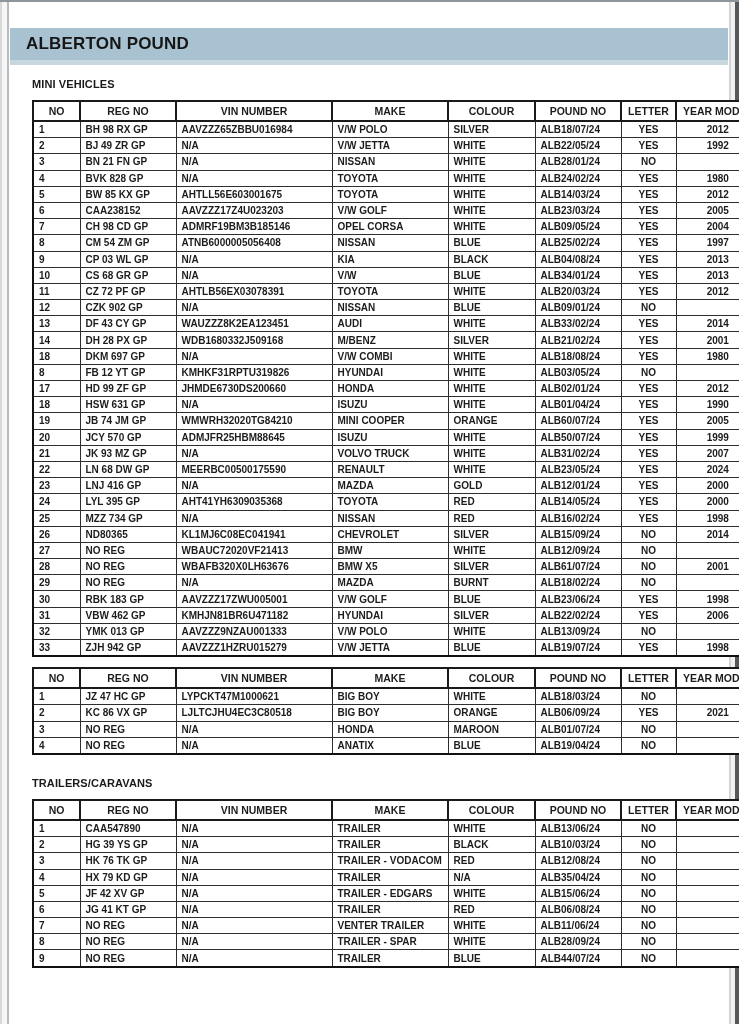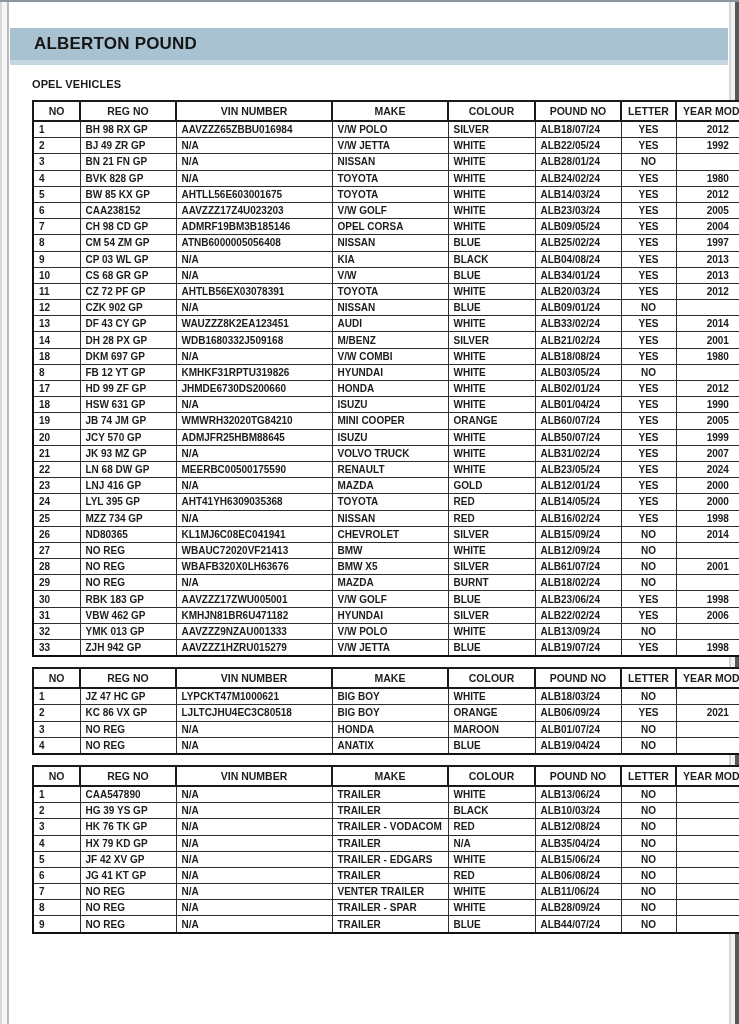--- a/index.html
+++ b/index.html
@@ -24,21 +24,21 @@
 
   .title-bar {
     margin-top: 26px;
     height: 32px;
     background: #a9c2d1;
     border-bottom: 5px solid #c6d7e0;
     display: flex;
     align-items: center;
   }
   .title-bar .title-text {
-    padding-left: 24px;
+    padding-left: 16px;
     font-size: 17px;
     font-weight: bold;
     letter-spacing: 0.2px;
     color: #161616;
   }
 
   .content { padding: 0 20px 0 22px; }
 
   .section-heading {
     font-size: 11px;
@@ -95,21 +95,21 @@
 <div class="edge-right"></div>
 
 <div class="page">
 
   <div class="title-bar">
     <span class="title-text">ALBERTON POUND</span>
   </div>
 
   <div class="content">
 
-    <div class="section-heading">OPEL VEHICLES</div>
+    <div class="section-heading">MINI VEHICLES</div>
     <table class="pound-table">
       <thead>
         <tr>
             <th class="col0">NO</th>
             <th class="col1">REG NO</th>
             <th class="col2">VIN NUMBER</th>
             <th class="col3">MAKE</th>
             <th class="col4">COLOUR</th>
             <th class="col5">POUND NO</th>
             <th class="col6">LETTER</th>
@@ -500,20 +500,21 @@
             <td class="col2">N/A</td>
             <td class="col3">ANATIX</td>
             <td class="col4">BLUE</td>
             <td class="col5">ALB19/04/24</td>
             <td class="col6">NO</td>
             <td class="col7"></td>
           </tr>
         </tbody>
     </table>
 
+    <div class="section-heading gap">TRAILERS/CARAVANS</div>
     <table class="pound-table">
       <thead>
         <tr>
             <th class="col0">NO</th>
             <th class="col1">REG NO</th>
             <th class="col2">VIN NUMBER</th>
             <th class="col3">MAKE</th>
             <th class="col4">COLOUR</th>
             <th class="col5">POUND NO</th>
             <th class="col6">LETTER</th>

